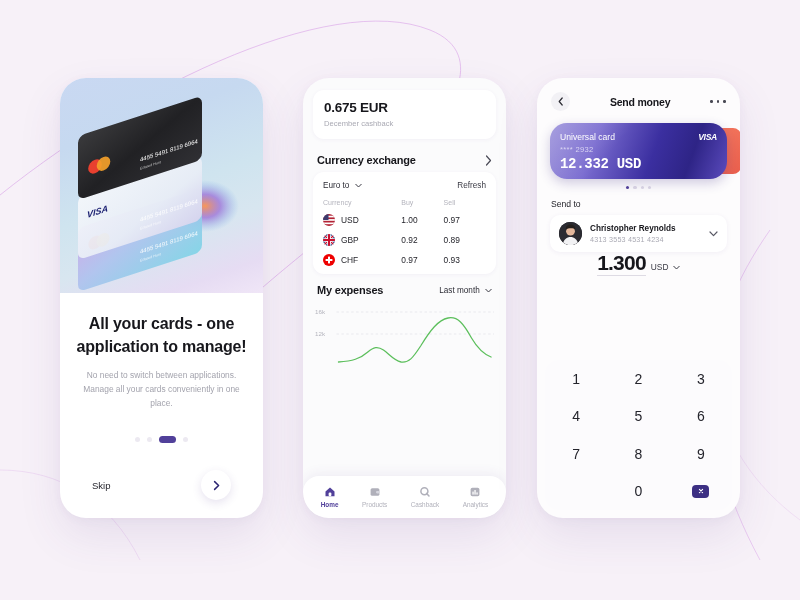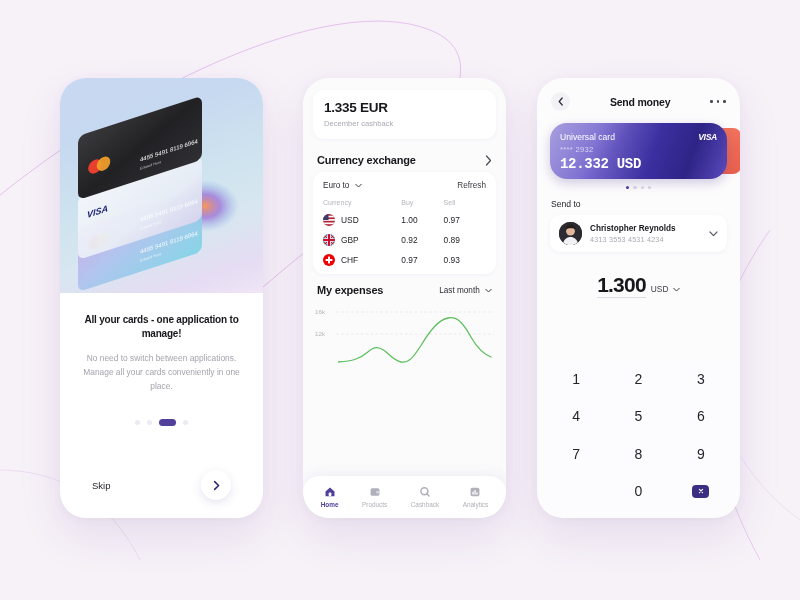--- a/index.html
+++ b/index.html
@@ -24,21 +24,21 @@
   #phone2{ left:303px; top:78px; background:#fbfbfc; }
   #phone3{ left:537px; top:78px; background:#fdfcfd; }
 
   
   .p1-hero{
     position:relative;height:215px;
     background:linear-gradient(160deg,#c9d8f2 0%,#c6d9f0 25%,#cfe4ef 52%,#d8e6f0 70%,#e6dcf3 88%,#f0e6f7 100%);
   }
   .card-stack{position:absolute;inset:0;}
   .p1-text{padding:20px 16px 0;text-align:center;}
-  .p1-title{font-size:10px;font-weight:bold;color:#17171c;line-height:1.42;letter-spacing:-.2px;}
+  .p1-title{font-size:16px;font-weight:bold;color:#17171c;line-height:1.42;letter-spacing:-.2px;}
   .p1-sub{margin-top:11px;font-size:8.4px;color:#a3a3ad;line-height:1.62;}
   .dots{display:flex;justify-content:center;align-items:center;gap:7px;margin-top:26px;}
   .dot{width:5px;height:5px;border-radius:50%;background:#ece9f1;}
   .dot.active{width:17px;height:6.5px;border-radius:4px;background:#51409a;}
   .p1-foot{position:absolute;left:0;right:0;bottom:18px;display:flex;align-items:center;justify-content:space-between;padding:0 32px;}
   .skip{font-size:9.5px;color:#26262e;}
   .nextbtn{
     width:30px;height:30px;border-radius:50%;background:#fff;
     box-shadow:0 3px 10px rgba(80,50,140,.14);
     display:flex;align-items:center;justify-content:center;
@@ -105,21 +105,21 @@
   .cdot.on{background:#51409a;}
   .sendto{font-size:8.6px;color:#1d1d24;margin:10px 0 6px 14px;}
   .rec{
     margin:0 13px;background:#fff;border-radius:10px;padding:7px 9px;
     box-shadow:0 1px 5px rgba(90,60,140,.07);
     display:flex;align-items:center;gap:8px;
   }
   .avatar{width:23px;height:23px;border-radius:50%;overflow:hidden;flex-shrink:0;background:#2a2a30;position:relative;}
   .rec-nm{font-size:8.2px;color:#16161b;font-weight:bold;}
   .rec-no{font-size:7.2px;color:#a9a9b3;margin-top:2.5px;letter-spacing:.2px;}
-  .amount-row{display:flex;align-items:flex-end;justify-content:center;gap:5px;margin-top:22px;}
+  .amount-row{display:flex;align-items:flex-end;justify-content:center;gap:5px;}
   .big-amt{font-size:21px;font-weight:bold;color:#16161b;letter-spacing:-.8px;border-bottom:1px solid #dedbe4;padding-bottom:2px;line-height:1;}
   .cur-sel{font-size:8.4px;color:#3a3a44;padding-bottom:4px;}
   .keypad{
     position:absolute;left:8px;right:8px;bottom:8px;height:150px;
     background:#fcfbfd;border-radius:14px;
     display:grid;grid-template-columns:repeat(3,1fr);grid-template-rows:repeat(4,1fr);
     align-items:center;justify-items:center;
   }
   .key{font-size:14px;color:#24242c;}
   .delkey{width:17px;height:13px;border-radius:4px;background:#3c2f83;display:flex;align-items:center;justify-content:center;}
@@ -209,21 +209,21 @@
       </svg>
     </div>
   </div>
 </div>
 
 <div class="phone" id="phone2">
   <div class="p2">
 
 
     <div class="card">
-      <div class="amt">1.335 EUR</div>
+      <div class="amt">0.675 EUR</div>
       <div class="amt-sub">December cashback</div>
     </div>
 
     <div class="sec-head">
       <span class="sec-title">Currency exchange</span>
       <svg width="7" height="11" viewBox="0 0 7 11">
         <path d="M1.5 1 L5.5 5.5 L1.5 10" fill="none" stroke="#4a4a56" stroke-width="1.2" stroke-linecap="round" stroke-linejoin="round"></path>
       </svg>
     </div>
 

